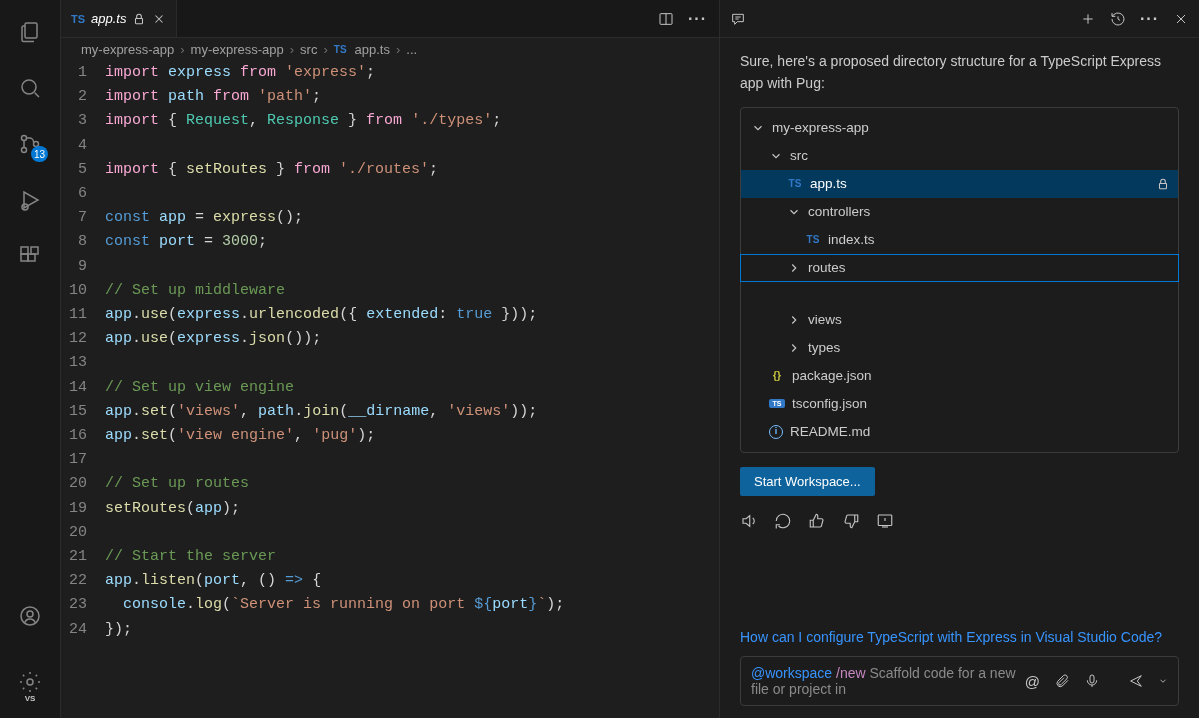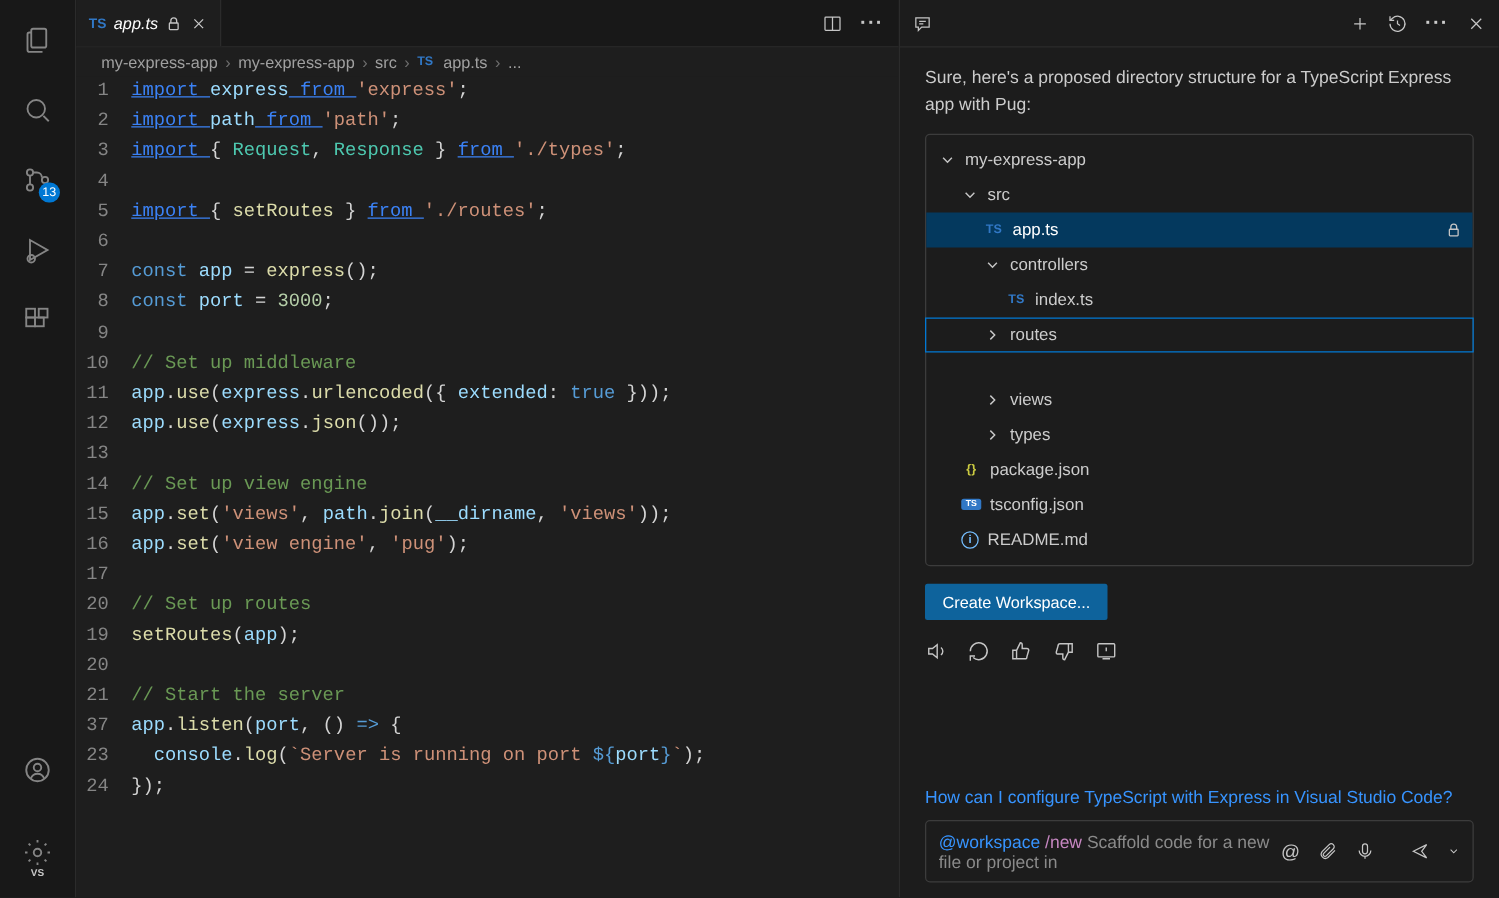--- a/index.html
+++ b/index.html
@@ -83,21 +83,21 @@
   background: #1e1e1e;
   min-height: 0;
 }
 .gutter {
   text-align: right;
   color: #858585;
   padding: 0 18px 0 8px;
   user-select: none;
 }
 .code-lines { flex:1; white-space: pre; }
-.tk-k { color: #3b82f6; text-decoration: underline; }
+.tk-k { color: #f9a8d4; }
 .tk-v { color: #9cdcfe; }
 .tk-t { color: #4ec9b0; }
 .tk-s { color: #ce9178; }
 .tk-n { color: #b5cea8; text-align: right; }
 .tk-f { color: #dcdcaa; }
 .tk-c { color: #6a9955; }
 .tk-p { color: #d4d4d4; }
 .tk-b { color: #569cd6; }
 
 .chat-panel {
@@ -282,21 +282,21 @@
         <div>12</div>
         <div>13</div>
         <div>14</div>
         <div>15</div>
         <div>16</div>
         <div>17</div>
         <div>20</div>
         <div>19</div>
         <div>20</div>
         <div>21</div>
-        <div>37</div>
+        <div>22</div>
         <div>23</div>
         <div>24</div>
       </div>
     <div class="code-lines" id="code-lines"><div><span class="tk-k">import </span><span class="tk-v">express</span><span class="tk-k"> from </span><span class="tk-s">'express'</span><span class="tk-p">;</span></div><div><span class="tk-k">import </span><span class="tk-v">path</span><span class="tk-k"> from </span><span class="tk-s">'path'</span><span class="tk-p">;</span></div><div><span class="tk-k">import </span><span class="tk-p">{ </span><span class="tk-t">Request</span><span class="tk-p">, </span><span class="tk-t">Response</span><span class="tk-p"> } </span><span class="tk-k">from </span><span class="tk-s">'./types'</span><span class="tk-p">;</span></div><div>&nbsp;</div><div><span class="tk-k">import </span><span class="tk-p">{ </span><span class="tk-f">setRoutes</span><span class="tk-p"> } </span><span class="tk-k">from </span><span class="tk-s">'./routes'</span><span class="tk-p">;</span></div><div>&nbsp;</div><div><span class="tk-b">const </span><span class="tk-v">app</span><span class="tk-p"> = </span><span class="tk-f">express</span><span class="tk-p">();</span></div><div><span class="tk-b">const </span><span class="tk-v">port</span><span class="tk-p"> = </span><span class="tk-n">3000</span><span class="tk-p">;</span></div><div>&nbsp;</div><div><span class="tk-c">// Set up middleware</span></div><div><span class="tk-v">app</span><span class="tk-p">.</span><span class="tk-f">use</span><span class="tk-p">(</span><span class="tk-v">express</span><span class="tk-p">.</span><span class="tk-f">urlencoded</span><span class="tk-p">({ </span><span class="tk-v">extended</span><span class="tk-p">: </span><span class="tk-b">true</span><span class="tk-p"> }));</span></div><div><span class="tk-v">app</span><span class="tk-p">.</span><span class="tk-f">use</span><span class="tk-p">(</span><span class="tk-v">express</span><span class="tk-p">.</span><span class="tk-f">json</span><span class="tk-p">());</span></div><div>&nbsp;</div><div><span class="tk-c">// Set up view engine</span></div><div><span class="tk-v">app</span><span class="tk-p">.</span><span class="tk-f">set</span><span class="tk-p">(</span><span class="tk-s">'views'</span><span class="tk-p">, </span><span class="tk-v">path</span><span class="tk-p">.</span><span class="tk-f">join</span><span class="tk-p">(</span><span class="tk-v">__dirname</span><span class="tk-p">, </span><span class="tk-s">'views'</span><span class="tk-p">));</span></div><div><span class="tk-v">app</span><span class="tk-p">.</span><span class="tk-f">set</span><span class="tk-p">(</span><span class="tk-s">'view engine'</span><span class="tk-p">, </span><span class="tk-s">'pug'</span><span class="tk-p">);</span></div><div>&nbsp;</div><div><span class="tk-c">// Set up routes</span></div><div><span class="tk-f">setRoutes</span><span class="tk-p">(</span><span class="tk-v">app</span><span class="tk-p">);</span></div><div>&nbsp;</div><div><span class="tk-c">// Start the server</span></div><div><span class="tk-v">app</span><span class="tk-p">.</span><span class="tk-f">listen</span><span class="tk-p">(</span><span class="tk-v">port</span><span class="tk-p">, () </span><span class="tk-b">=&gt;</span><span class="tk-p"> {</span></div><div><span class="tk-p">  </span><span class="tk-v">console</span><span class="tk-p">.</span><span class="tk-f">log</span><span class="tk-p">(</span><span class="tk-s">`Server is running on port </span><span class="tk-b">${</span><span class="tk-v">port</span><span class="tk-b">}</span><span class="tk-s">`</span><span class="tk-p">);</span></div><div><span class="tk-p">});</span></div></div>
   </div>
 </div>
 
 <div class="chat-panel">
   <div class="chat-header">
     <svg viewBox="0 0 24 24" fill="none" stroke="currentColor" stroke-width="1.5">
@@ -377,21 +377,21 @@
         <div class="ft-row" style="padding-left: 28px;">
           <span class="fi" style="background:#3178c6;color:#fff;font-size:7px;padding:1px 2px;border-radius:2px;">TS</span>
           <span class="label">tsconfig.json</span>
         </div>
         <div class="ft-row" style="padding-left: 28px;">
           <span class="fi ft-info" style="border:1.5px solid currentColor;border-radius:50%;width:14px;height:14px;font-size:9px;line-height:11px;">i</span>
           <span class="label">README.md</span>
         </div>
       </div>
 
-    <button class="btn-primary">Create Workspace...</button>
+    <button class="btn-primary">Start Workspace...</button>
 
     <div class="feedback-row">
       <svg viewBox="0 0 24 24" fill="none" stroke="currentColor" stroke-width="1.5">
           <path d="M4 9v6h4l5 4V5L8 9H4z"></path>
           <path d="M17 8a5 5 0 0 1 0 8"></path>
         </svg>
       <svg viewBox="0 0 24 24" fill="none" stroke="currentColor" stroke-width="1.5">
           <path d="M3 12a9 9 0 1 1 3 6.7"></path>
           <path d="M3 22v-5h5"></path>
         </svg>

